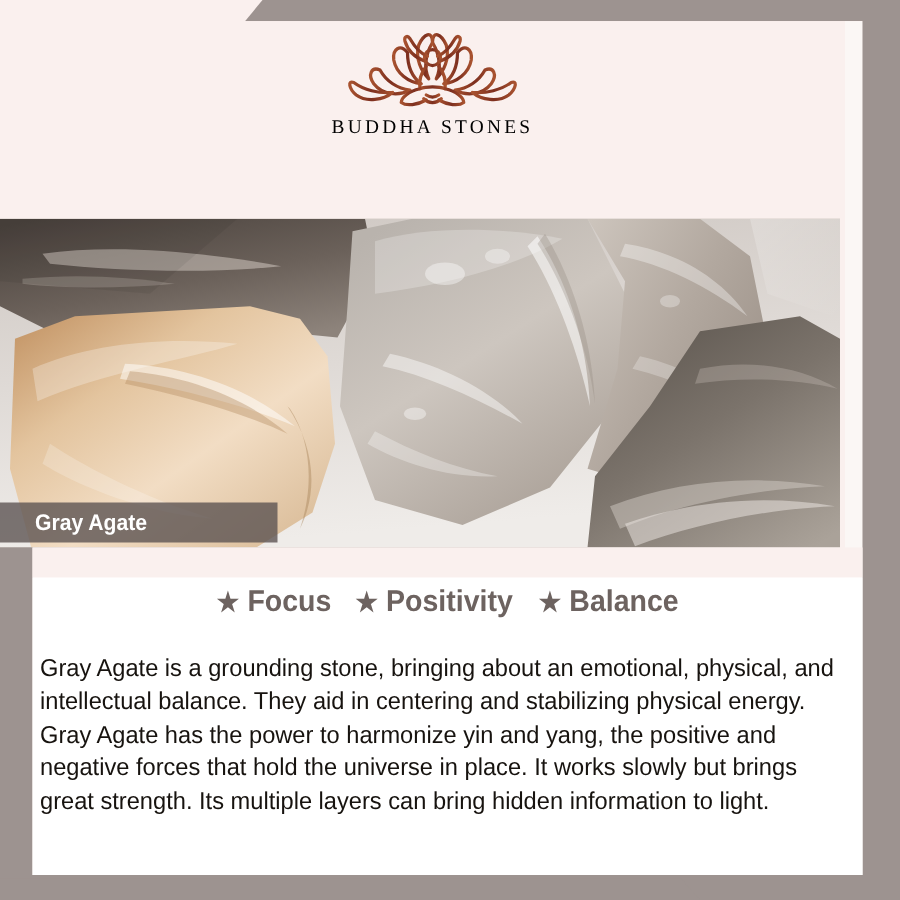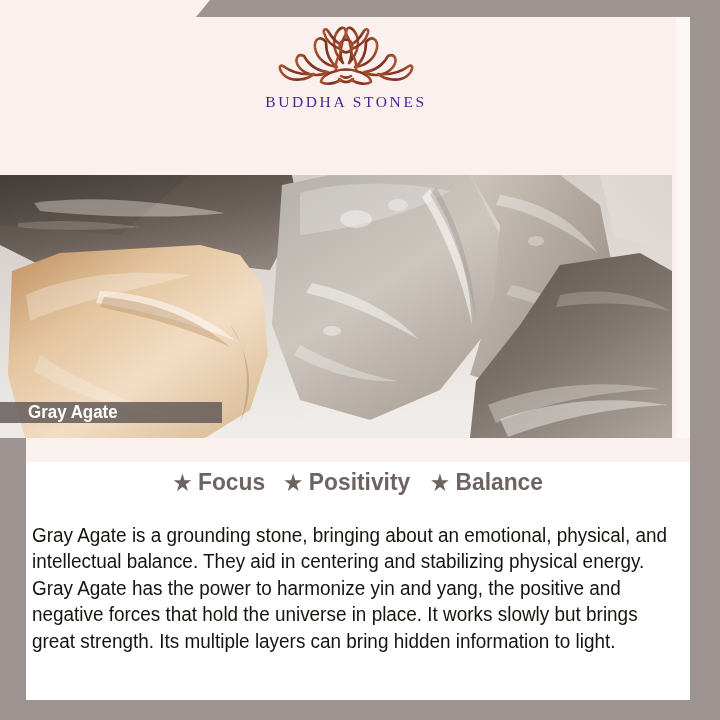--- a/index.html
+++ b/index.html
@@ -45,21 +45,21 @@
 
   
   .brand{
     position:absolute;left:0;top:22px;width:692px;
     display:flex;flex-direction:column;align-items:center;
   }
   .logo-mark{width:150px;height:66px;display:block;}
   .brand-name{
     margin-top:5px;
     font-family:"Liberation Serif", serif;
-    font-size:15.5px;letter-spacing:2.6px;color:#4c1d95;
+    font-size:15.5px;letter-spacing:2.6px;color:#000000;
     font-weight:400;
   }
 
   
   .title-plate{
     position:absolute;left:148px;top:127px;width:424px;height:48px;
     background:#fdfbfa;
     display:flex;align-items:center;justify-content:center;
   }
   .title-text{
@@ -71,21 +71,21 @@
   }
 
   
   .photo{
     position:absolute;left:0;top:175px;width:672px;height:263px;
     overflow:hidden;background:#b9b0a9;
   }
   .photo svg{display:block;width:672px;height:263px;}
 
   .caption-bar{
-    position:absolute;left:0;top:402px;width:222px;height:21px;
+    position:absolute;left:0;top:402px;width:222px;height:32px;
     background:rgba(92,84,82,.80);
     display:flex;align-items:center;
   }
   .caption-text{
     margin-left:28px;color:#ffffff;font-weight:bold;font-size:18px;
     font-family:"Liberation Sans Narrow","Liberation Sans",sans-serif;
     transform:scaleX(.94);transform-origin:left center;
     white-space:nowrap;
   }
 

